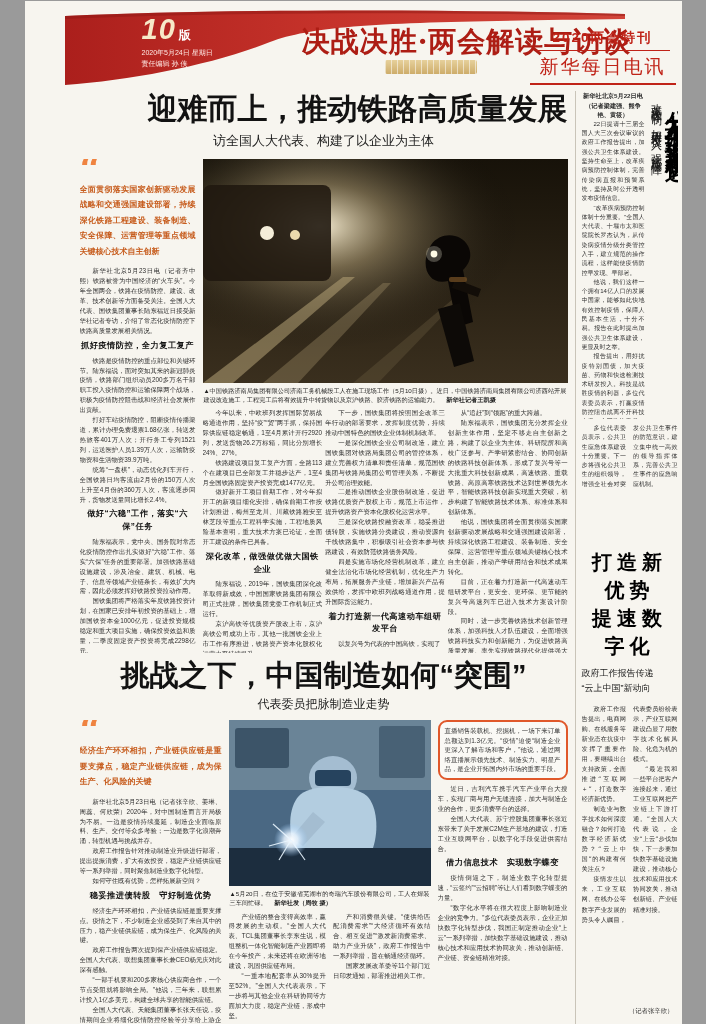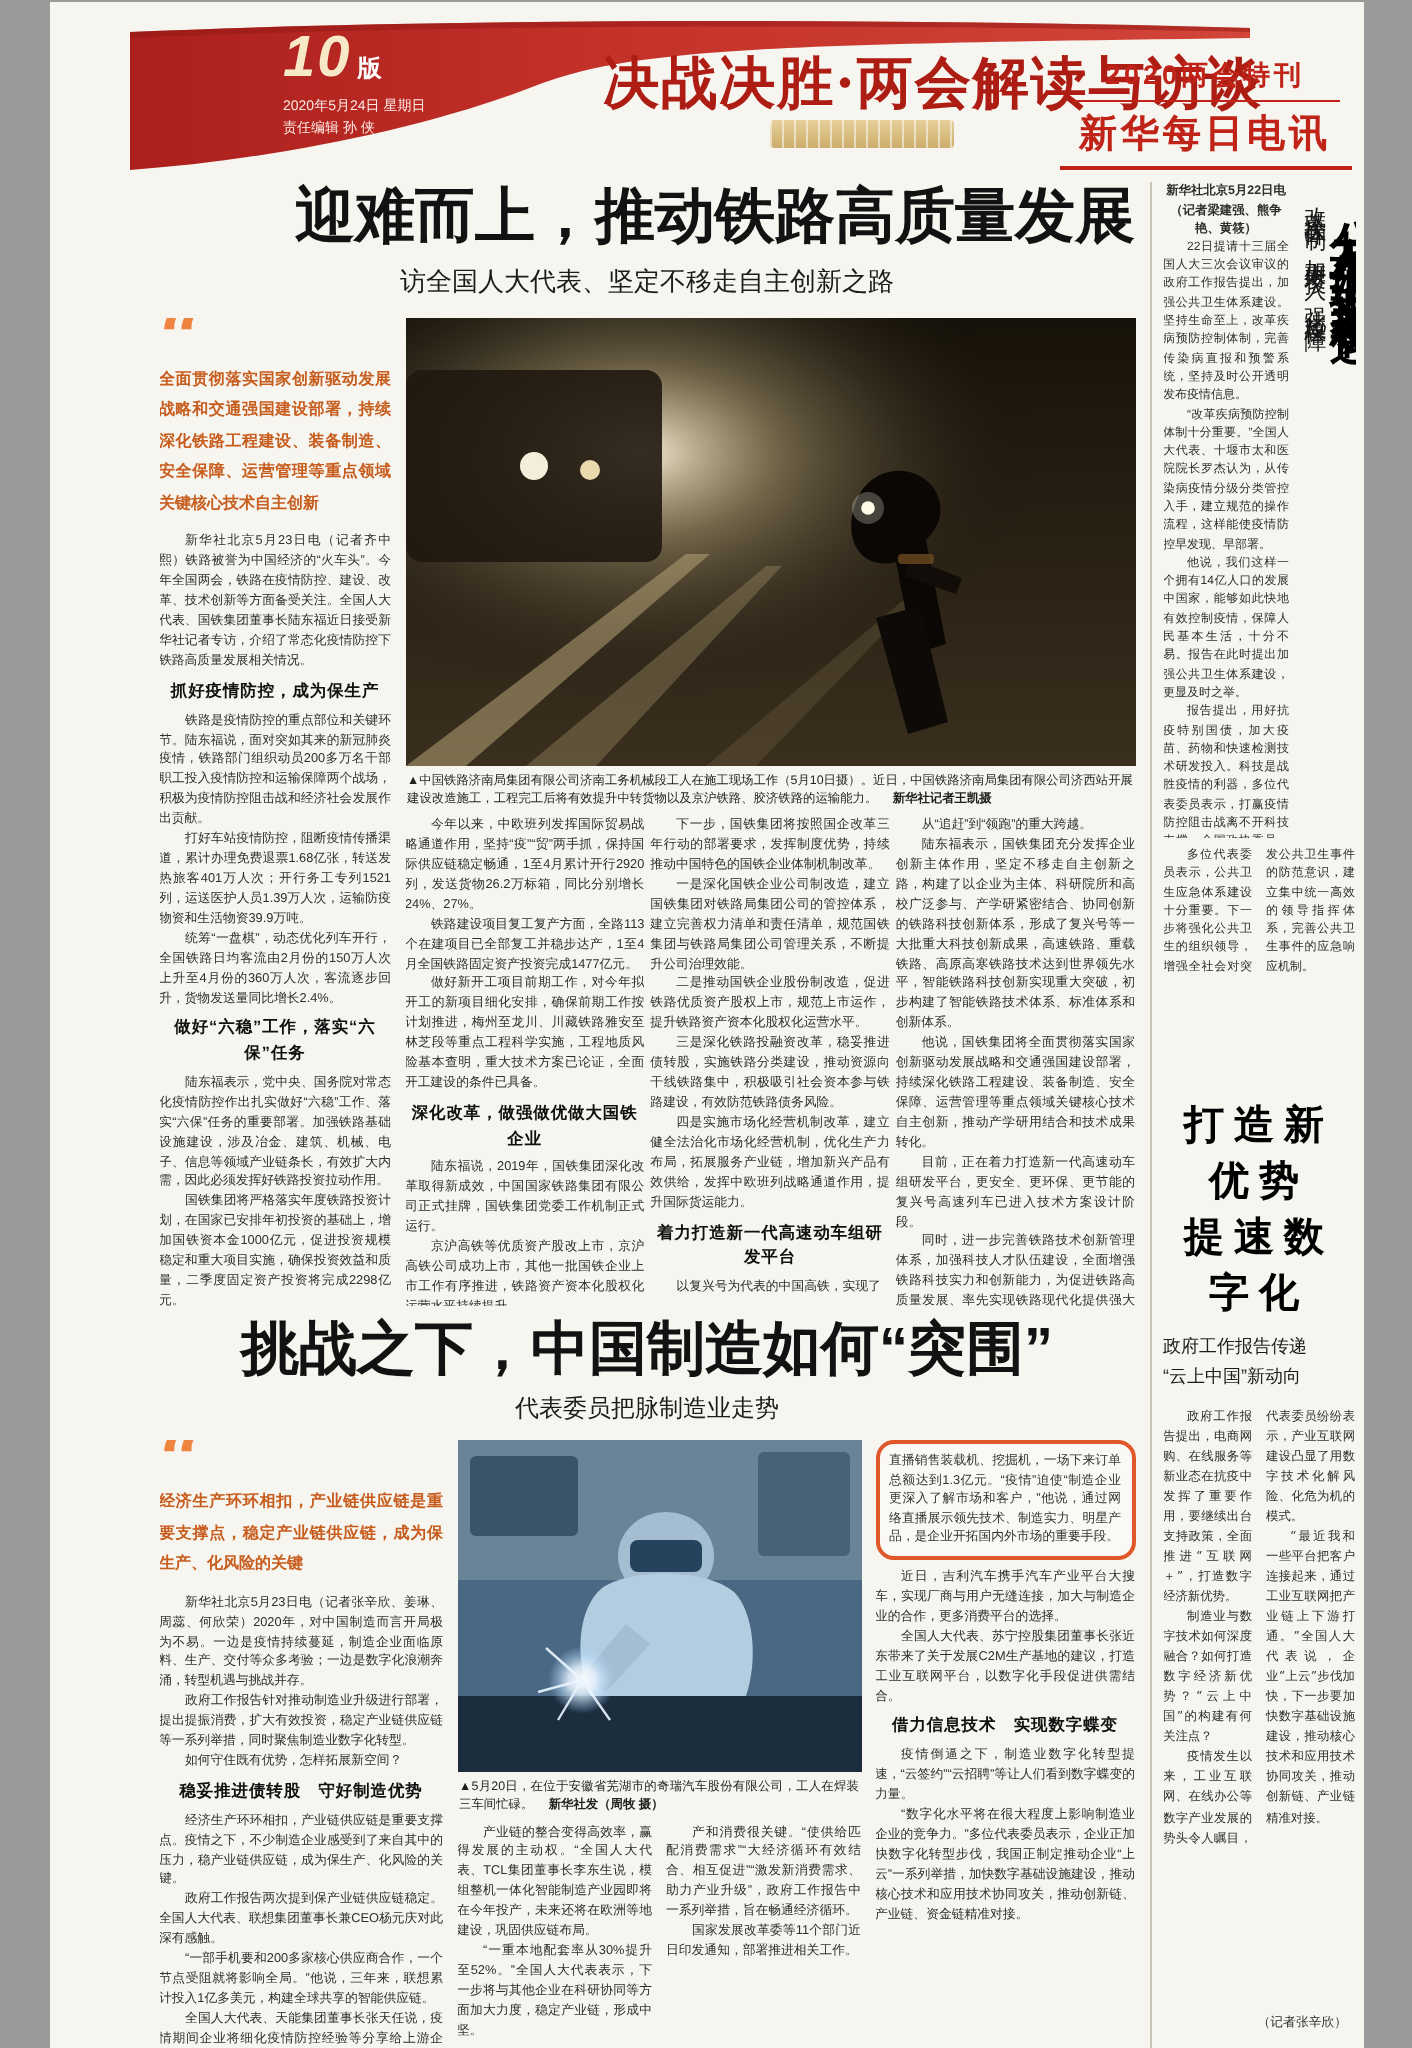--- a/index.html
+++ b/index.html
@@ -18,21 +18,21 @@
   .pagenum .editline{font-size:7px;margin-top:1px;color:#ffe9e4;}
   .banner-title{position:absolute;left:222px;top:18px;width:330px;text-align:center;z-index:2;
         font-family:"DejaVu Serif",serif;font-weight:900;font-size:28px;color:#ad1d14;letter-spacing:1px;}
   .great-hall{position:absolute;left:305px;top:55px;width:92px;height:14px;border-radius:2px;opacity:.8;
         background:linear-gradient(#e3c887,#c49b4a);
         background-image:repeating-linear-gradient(90deg,rgba(255,255,255,.55) 0 1px,rgba(0,0,0,0) 1px 6px),linear-gradient(#e3c887,#c49b4a);}
   .edition{position:absolute;right:2px;top:24px;width:146px;text-align:center;z-index:2;
         border-bottom:2px solid #c02318;padding-bottom:3px;}
   .edition .special{color:#c02318;font-weight:bold;font-size:13.5px;letter-spacing:2px;}
   .edition .rule{height:1px;background:#c02318;margin:3px 6px;}
-  .edition .paper{color:#c02318;font-weight:700;font-size:19px;letter-spacing:2px;}
+  .edition .paper{color:#c02318;font-weight:400;font-size:19px;letter-spacing:2px;}
 
   
   .content{display:flex;gap:7px;}
   .main{width:488px;flex:none;}
   .sidebar{flex:1;min-width:0;border-left:1px solid #c9c4b8;padding-left:6px;}
 
   
   .col{font-size:6.4px;line-height:1.55;text-align:justify;overflow:hidden;min-width:0;}
   .col p{margin:0;text-indent:13px;}
   .col h4{font-size:8.2px;margin:4px 0 3px;text-align:center;color:#101010;letter-spacing:.5px;}
@@ -122,29 +122,29 @@
         <div class="rule"></div>
         <div class="paper">新华每日电讯</div>
       </div>
     </div>
 
     <div class="content">
       <div class="main">
 
         <div class="article1">
           <div class="a1-headline">迎难而上，推动铁路高质量发展</div>
-          <div class="a1-sub">访全国人大代表、坚定不移走自主创新之路</div>
+          <div class="a1-sub">访全国人大代表、构建了以企业为主体</div>
           <div class="a1-body">
             <div class="a1-col1 col">
               <div class="quote-block">
                 <div class="qmark">“</div>
                 <div class="qtext">全面贯彻落实国家创新驱动发展战略和交通强国建设部署，持续深化铁路工程建设、装备制造、安全保障、运营管理等重点领域关键核心技术自主创新</div>
               </div>
             <p>新华社北京5月23日电（记者齐中熙）铁路被誉为中国经济的“火车头”。今年全国两会，铁路在疫情防控、建设、改革、技术创新等方面备受关注。全国人大代表、国铁集团董事长陆东福近日接受新华社记者专访，介绍了常态化疫情防控下铁路高质量发展相关情况。</p>
-                <h4>抓好疫情防控，成为保生产</h4>
+                <h4>抓好疫情防控，全力复工复产</h4>
                 <p>铁路是疫情防控的重点部位和关键环节。陆东福说，面对突如其来的新冠肺炎疫情，铁路部门组织动员200多万名干部职工投入疫情防控和运输保障两个战场，积极为疫情防控阻击战和经济社会发展作出贡献。</p>
                 <p>打好车站疫情防控，阻断疫情传播渠道，累计办理免费退票1.68亿张，转送发热旅客401万人次；开行务工专列1521列，运送医护人员1.39万人次，运输防疫物资和生活物资39.9万吨。</p>
                 <p>统筹“一盘棋”，动态优化列车开行，全国铁路日均客流由2月份的150万人次上升至4月份的360万人次，客流逐步回升，货物发送量同比增长2.4%。</p>
                 <h4>做好“六稳”工作，落实“六保”任务</h4>
                 <p>陆东福表示，党中央、国务院对常态化疫情防控作出扎实做好“六稳”工作、落实“六保”任务的重要部署。加强铁路基础设施建设，涉及冶金、建筑、机械、电子、信息等领域产业链条长，有效扩大内需，因此必须发挥好铁路投资拉动作用。</p>
                 <p>国铁集团将严格落实年度铁路投资计划，在国家已安排年初投资的基础上，增加国铁资本金1000亿元，促进投资规模稳定和重大项目实施，确保投资效益和质量，二季度固定资产投资将完成2298亿元。</p>
               </div>
             <div class="a1-right">
               <div class="photo-frame photo1">
                 <svg viewBox="0 0 365 224" width="100%" height="100%" preserveAspectRatio="none">

